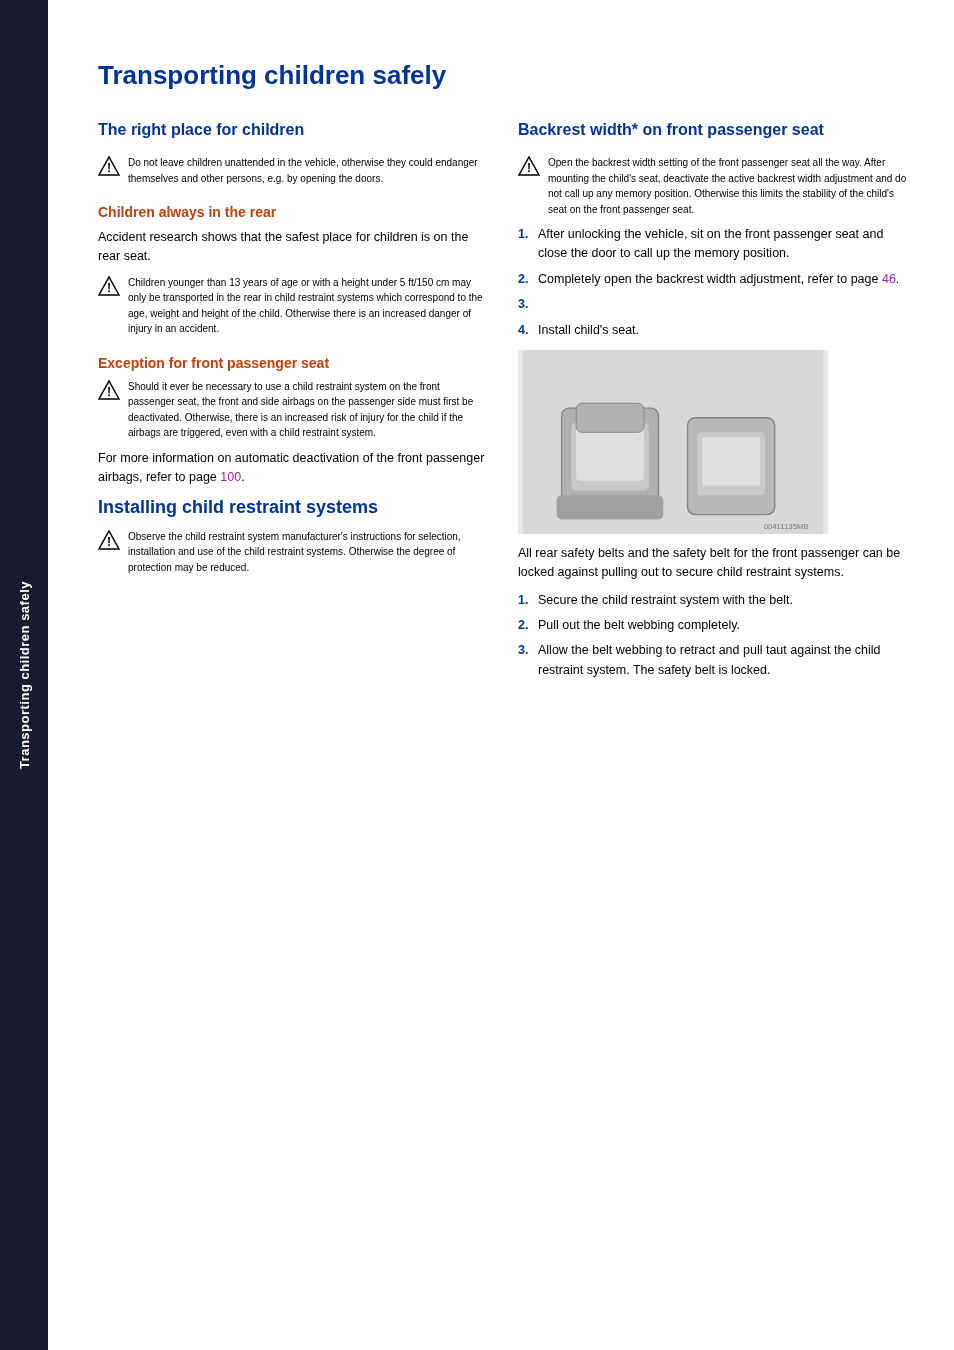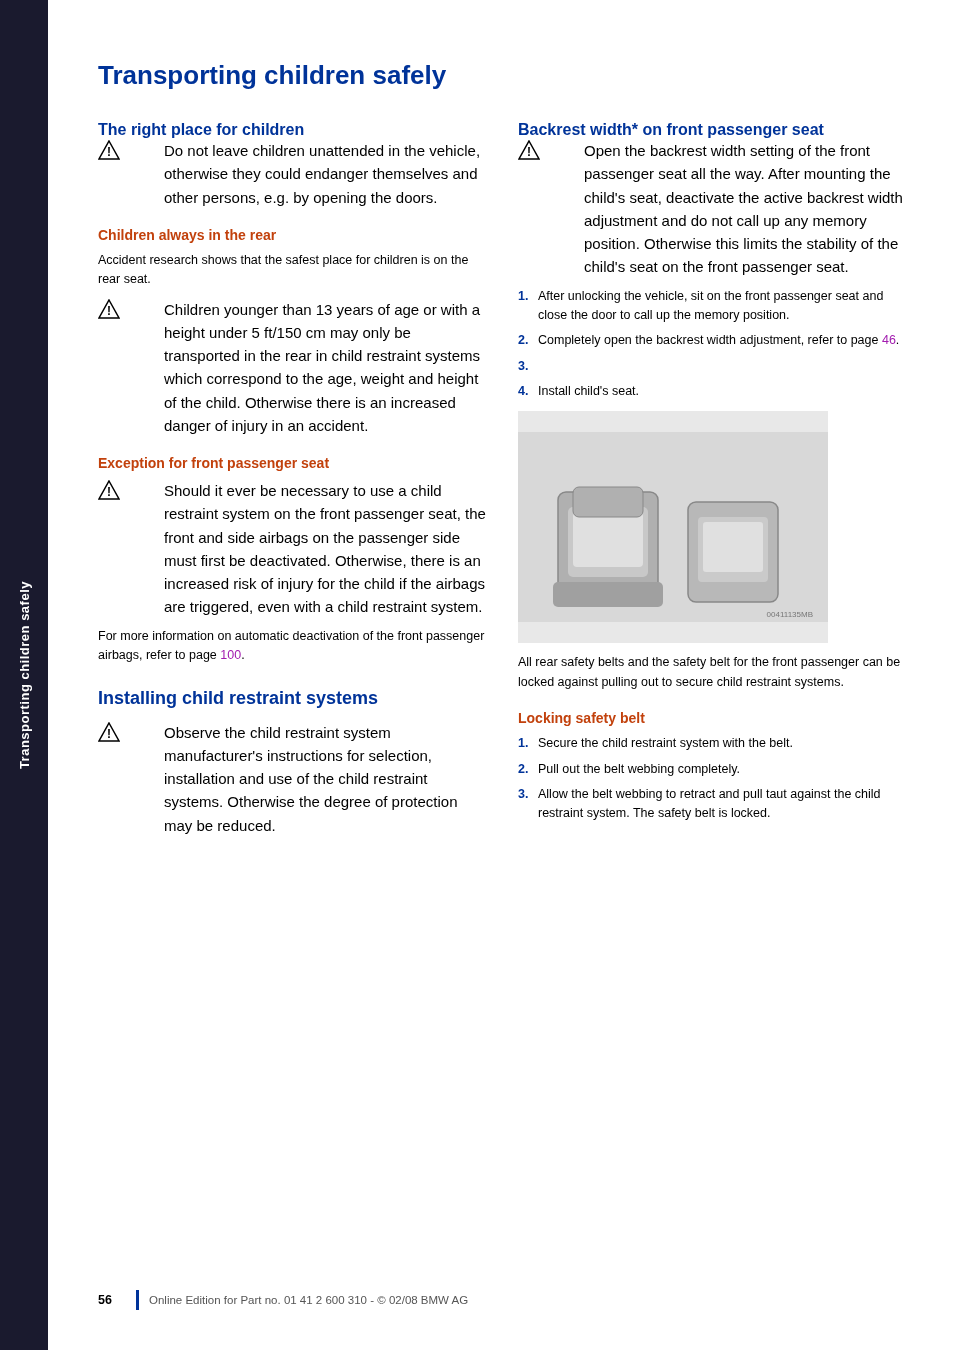--- a/index.html
+++ b/index.html
@@ -102,24 +102,23 @@
       height: 20px;
       margin-top: 1px;
     }
 
     .warning-icon svg {
       width: 22px;
       height: 20px;
     }
 
     .warning-text {
-      font-size: 15px;
+      font-size: 10px;
       line-height: 1.55;
       color: #000;
-      margin-left: 36px;
     }
 
     .numbered-list {
       list-style: none;
       padding-left: 0;
       margin-bottom: 10px;
     }
 
     .numbered-list li {
       display: flex;
@@ -142,21 +141,21 @@
     }
 
     .end-mark::after {
       content: '◄';
       font-size: 11px;
     }
 
     .child-seat-image {
       width: 100%;
       max-width: 310px;
-      height: 232px;
+      height: 184px;
       background: #e8e8e8;
       margin-bottom: 10px;
       display: flex;
       align-items: center;
       justify-content: center;
       position: relative;
       overflow: hidden;
     }
 
     .child-seat-image svg {
@@ -190,30 +189,30 @@
 
     .footer-text {
       font-size: 11.5px;
       color: #555;
     }
 
     .installing-heading {
       font-size: 18px;
       font-weight: bold;
       color: #003399;
-      margin-top: 22px;
+      margin-top: 8px;
       margin-bottom: 10px;
       line-height: 1.3;
     }
 
     .section-main-heading {
       font-size: 16px;
       font-weight: bold;
       color: #003399;
-      margin-bottom: 0;
+      margin-bottom: 16px;
     }
   </style>
 </head>
 <body>
 
 <div class="page-container">
 
   <div class="sidebar">
     <span class="sidebar-text">Transporting children safely</span>
   </div>
@@ -331,40 +330,34 @@
             <rect x="170" y="70" width="90" height="100" rx="8" fill="#b8b8b8" stroke="#888" stroke-width="1.5"></rect>
             <rect x="180" y="85" width="70" height="65" rx="4" fill="#cacaca"></rect>
             <rect x="185" y="90" width="60" height="50" rx="3" fill="#e0e0e0"></rect>
 
             <text x="295" y="185" text-anchor="end" font-size="8" fill="#777">00411135MB</text>
           </svg>
         </div>
 
         <p>All rear safety belts and the safety belt for the front passenger can be locked against pulling out to secure child restraint systems.</p>
 
-        <div class="section-heading">Locking safety belt</div>
 
         <ul class="numbered-list">
           <li>
             <span class="num">1.</span>
             <span>Secure the child restraint system with the belt.</span>
           </li>
           <li>
             <span class="num">2.</span>
             <span>Pull out the belt webbing completely.</span>
           </li>
           <li>
             <span class="num">3.</span>
             <span>Allow the belt webbing to retract and pull taut against the child restraint system. The safety belt is locked.</span>
           </li>
         </ul>
 
       </div>
     </div>
 
-    <div class="page-footer">
-      <span class="page-number">56</span>
-      <div class="footer-bar"></div>
-      <span class="footer-text">Online Edition for Part no. 01 41 2 600 310 - © 02/08 BMW AG</span>
-    </div>
 
   </div>
 </div>
 
 </body></html>

